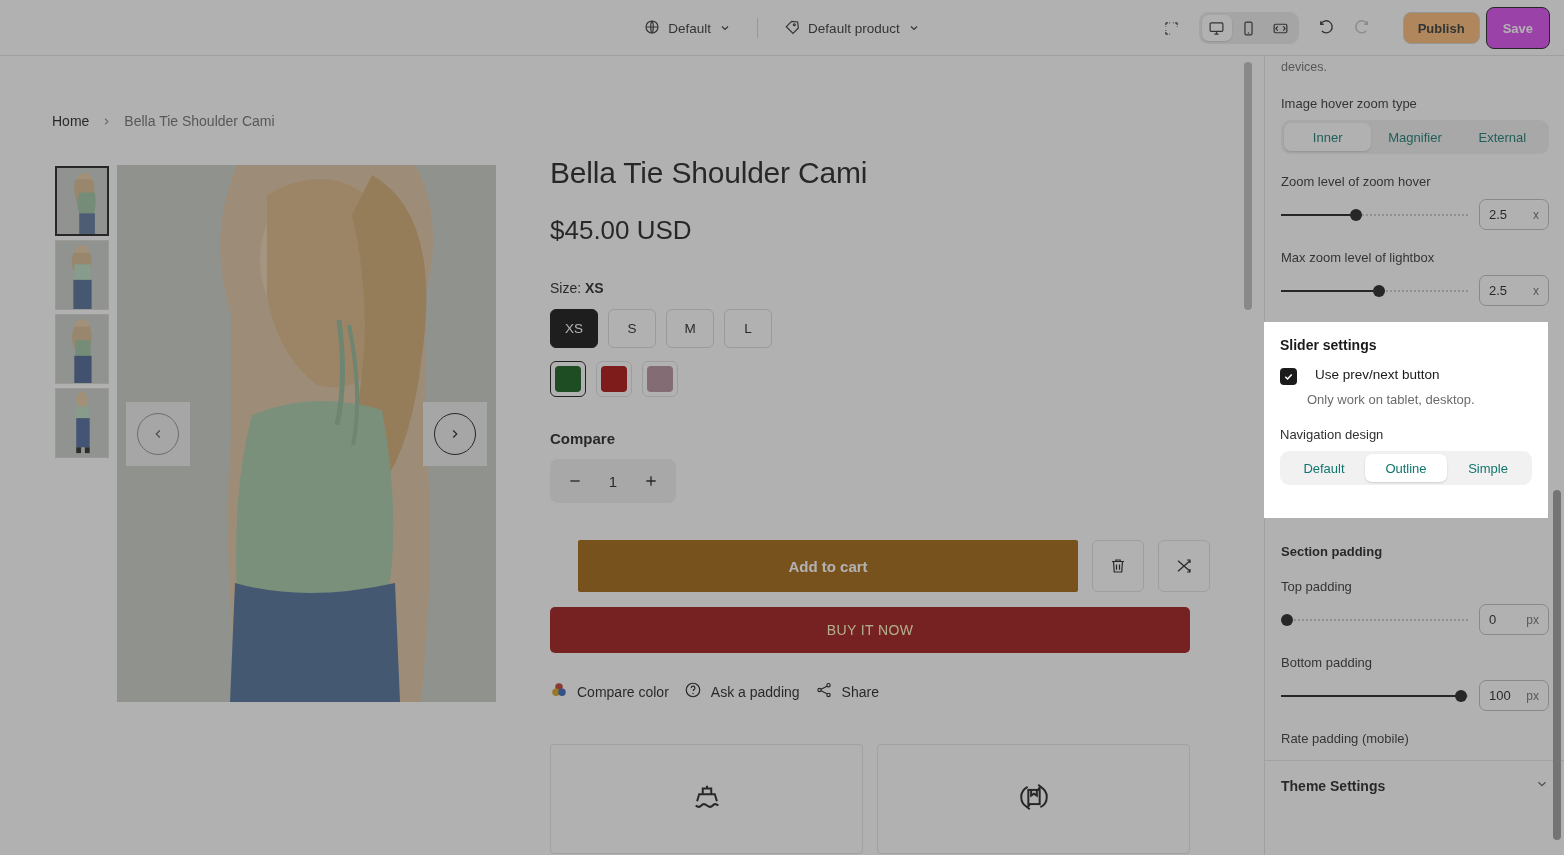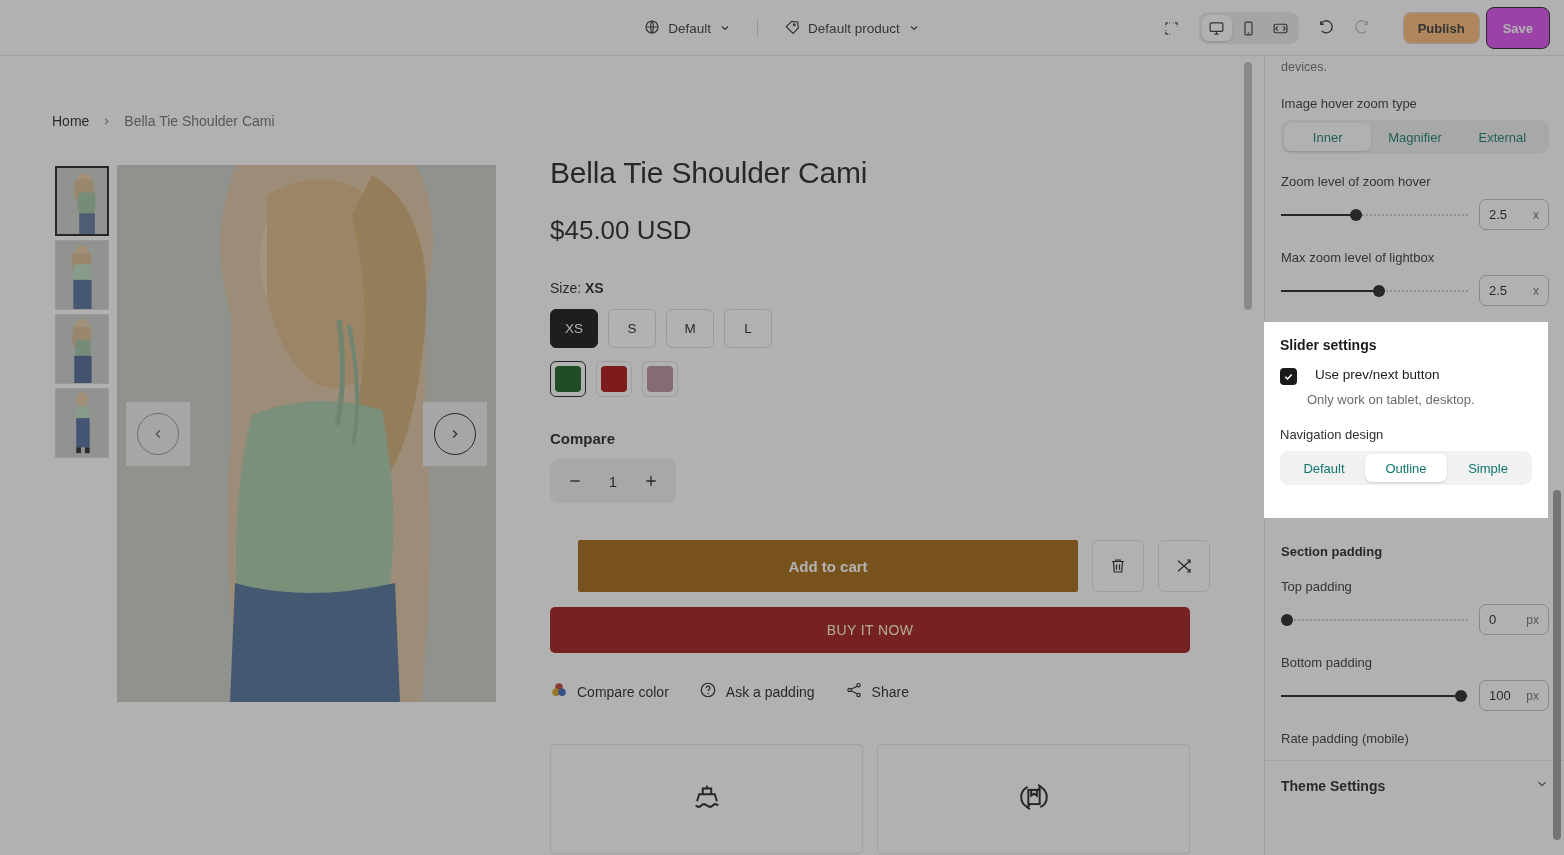--- a/index.html
+++ b/index.html
@@ -155,21 +155,21 @@
     border-radius: 2px; font-size: 15px; font-weight: 700; cursor: pointer; margin-left: 28px;
   }
   .sq-btn {
     width: 52px; height: 52px; border: 1px solid #e0e0e0; border-radius: 6px;
     background: #fff; display: flex; align-items: center; justify-content: center; cursor: pointer;
   }
   .btn-buy {
     margin-top: 15px; width: 640px; height: 46px; background: #9d1111; color: #fef9c3;
     border: none; border-radius: 5px; font-size: 14px; letter-spacing: .4px; cursor: pointer;
   }
-  .meta-row { display: flex; align-items: center; gap: 30px; margin-top: 28px; }
+  .meta-row { display: flex; align-items: center; gap: 15px; margin-top: 28px; }
   .meta-item { display: flex; align-items: center; gap: 9px; font-size: 14px; color:#1a1a1a; cursor: pointer; }
 
   .info-cards { display: flex; gap: 14px; margin-top: 42px; }
   .info-card {
     width: 313px; height: 110px; border: 1px solid #e4e4e4; border-radius: 4px;
     display: flex; align-items: center; justify-content: center; background: #fff;
   }
 
   
   .rpanel {

